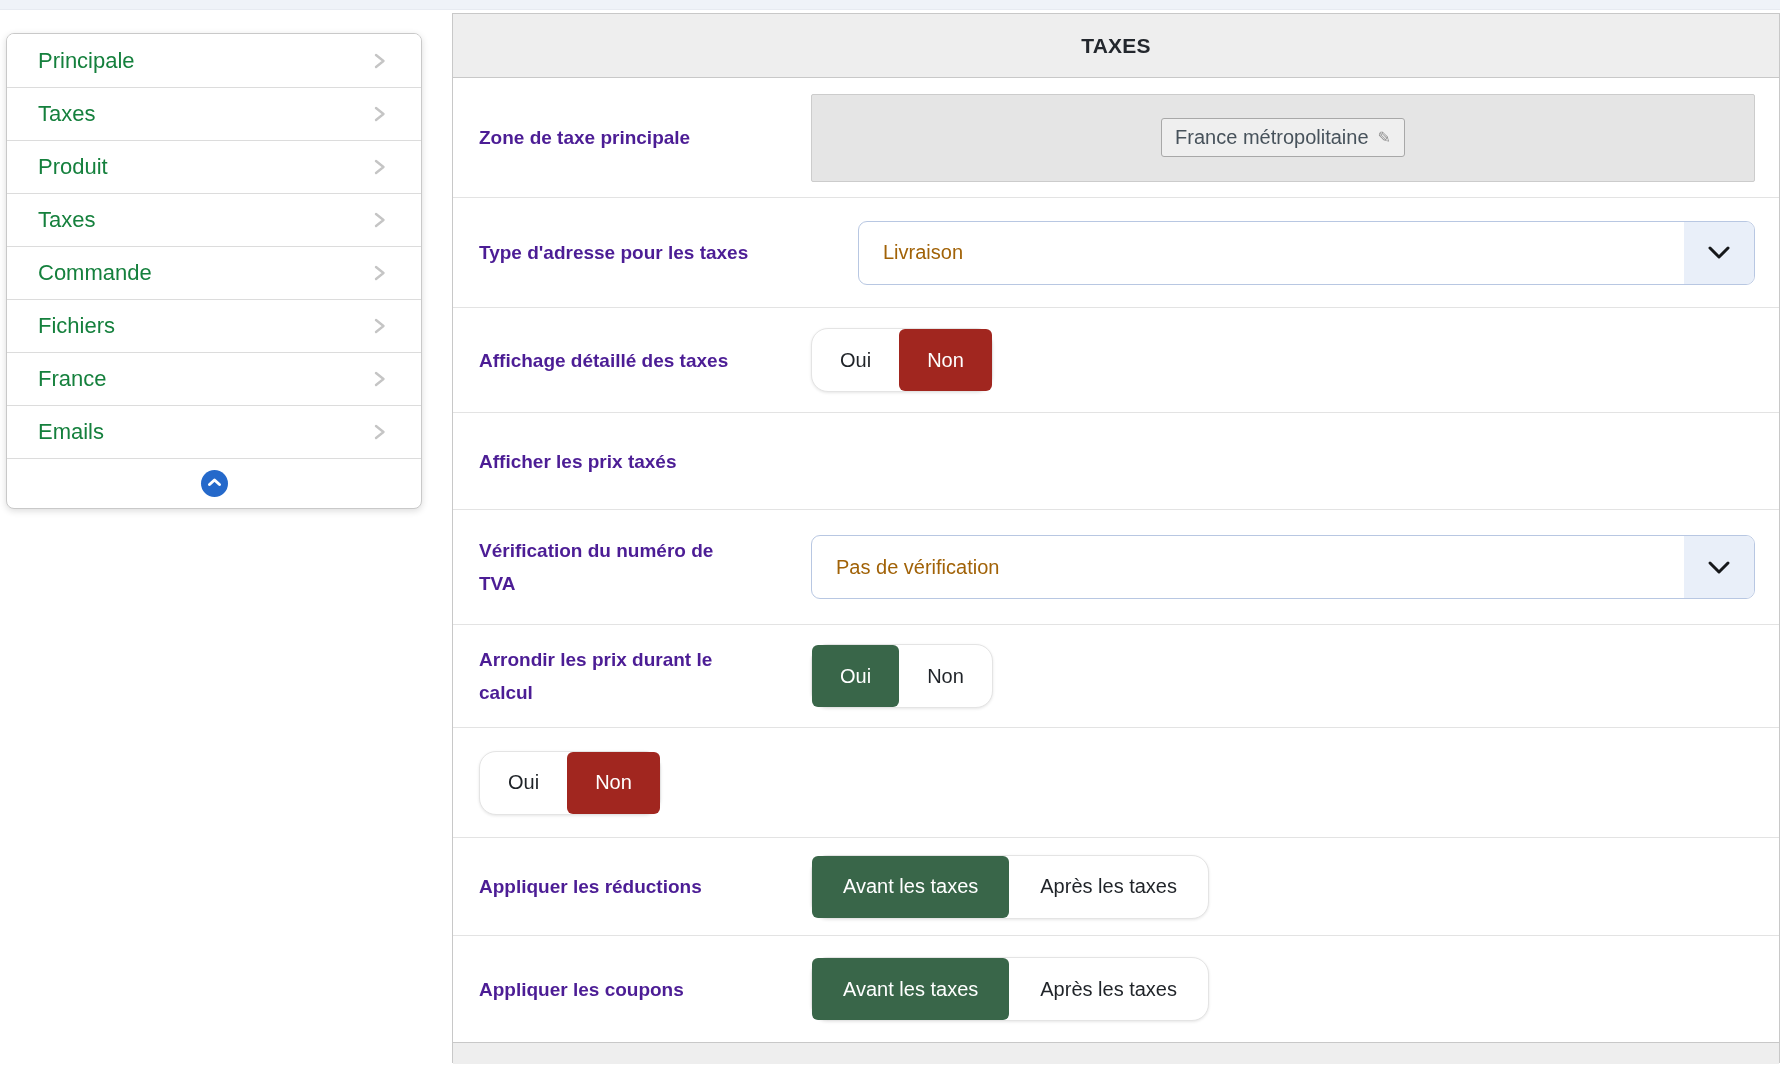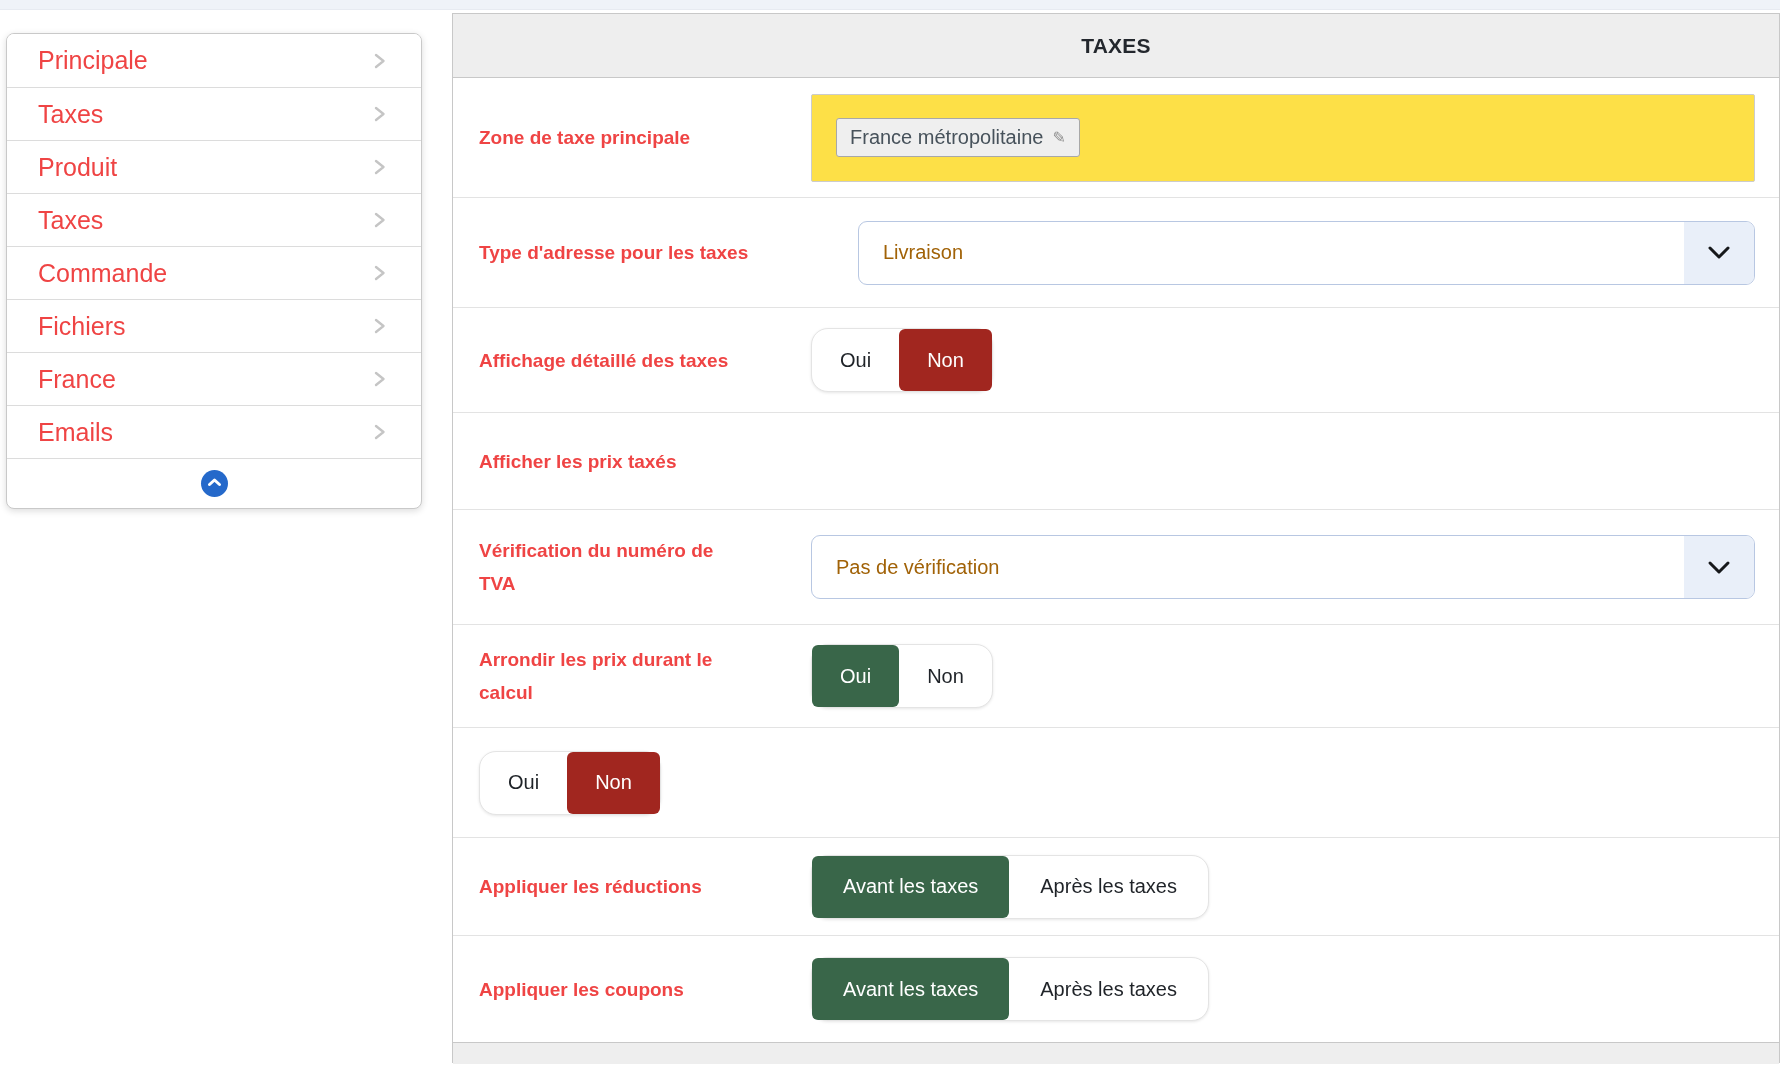--- a/index.html
+++ b/index.html
@@ -20,21 +20,21 @@
     position: absolute; left: 6px; top: 33px; width: 416px;
     background: #ffffff; border: 1px solid #c9c9c9; border-radius: 8px;
     box-shadow: 0 2px 7px rgba(0,0,0,0.14);
     overflow: hidden;
   }
   .side-item {
     height: 53px; display: flex; align-items: center; justify-content: space-between;
     padding: 0 34px 0 31px; cursor: pointer; background: #fff;
   }
   .side-item + .side-item { border-top: 1px solid #dcdcdc; }
-  .side-item .lbl { color: #ef4444; font-size: 25px; }
+  .side-item .lbl { color: #15803d; font-size: 22px; }
   .side-item svg { display: block; }
   .side-footer {
     height: 50px; border-top: 1px solid #dcdcdc;
     display: flex; align-items: center; justify-content: center;
   }
   .collapse-btn {
     width: 27px; height: 27px; border-radius: 50%;
     background: #2569ca; border: none; cursor: pointer;
     display: flex; align-items: center; justify-content: center;
   }
@@ -57,28 +57,28 @@
   .row {
     display: flex; align-items: center;
     padding: 10px 24px 10px 26px;
     border-bottom: 1px solid #e3e3e3;
   }
   .r1 { min-height: 120px; } .r2 { min-height: 110px; gap: 47px; } .r3 { min-height: 105px; }
   .r4 { min-height: 97px; }  .r5 { min-height: 115px; } .r6 { min-height: 103px; }
   .r7 { min-height: 110px; } .r8 { min-height: 98px; }  .r9 { min-height: 106px; border-bottom: none; }
   .row-label {
     flex: 0 0 332px; width: 332px; padding-right: 60px;
-    font-size: 19px; font-weight: bold; color: #ef4444; line-height: 33px;
+    font-size: 19px; font-weight: bold; color: #4c1d95; line-height: 33px;
   }
   .row-field { flex: 1; display: flex; align-items: center; }
 
   
   .tagbox {
     flex: 1; min-height: 88px; border: 1px solid #cccccc; border-radius: 2px;
-    background: #fde047; display: flex; align-items: center; padding: 10px 24px;
+    background: #e5e5e5; display: flex; align-items: center; padding: 10px 12px; justify-content: center;
   }
   .tag {
     display: inline-flex; align-items: center; gap: 9px;
     background: #efefef; border: 1px solid #a8a8a8; border-radius: 3px;
     padding: 7px 13px; font-size: 20px; color: #47525b; cursor: pointer;
   }
   .pencil { color: #8e8e8e; font-size: 16px; line-height: 1; }
 
   
   .select {

